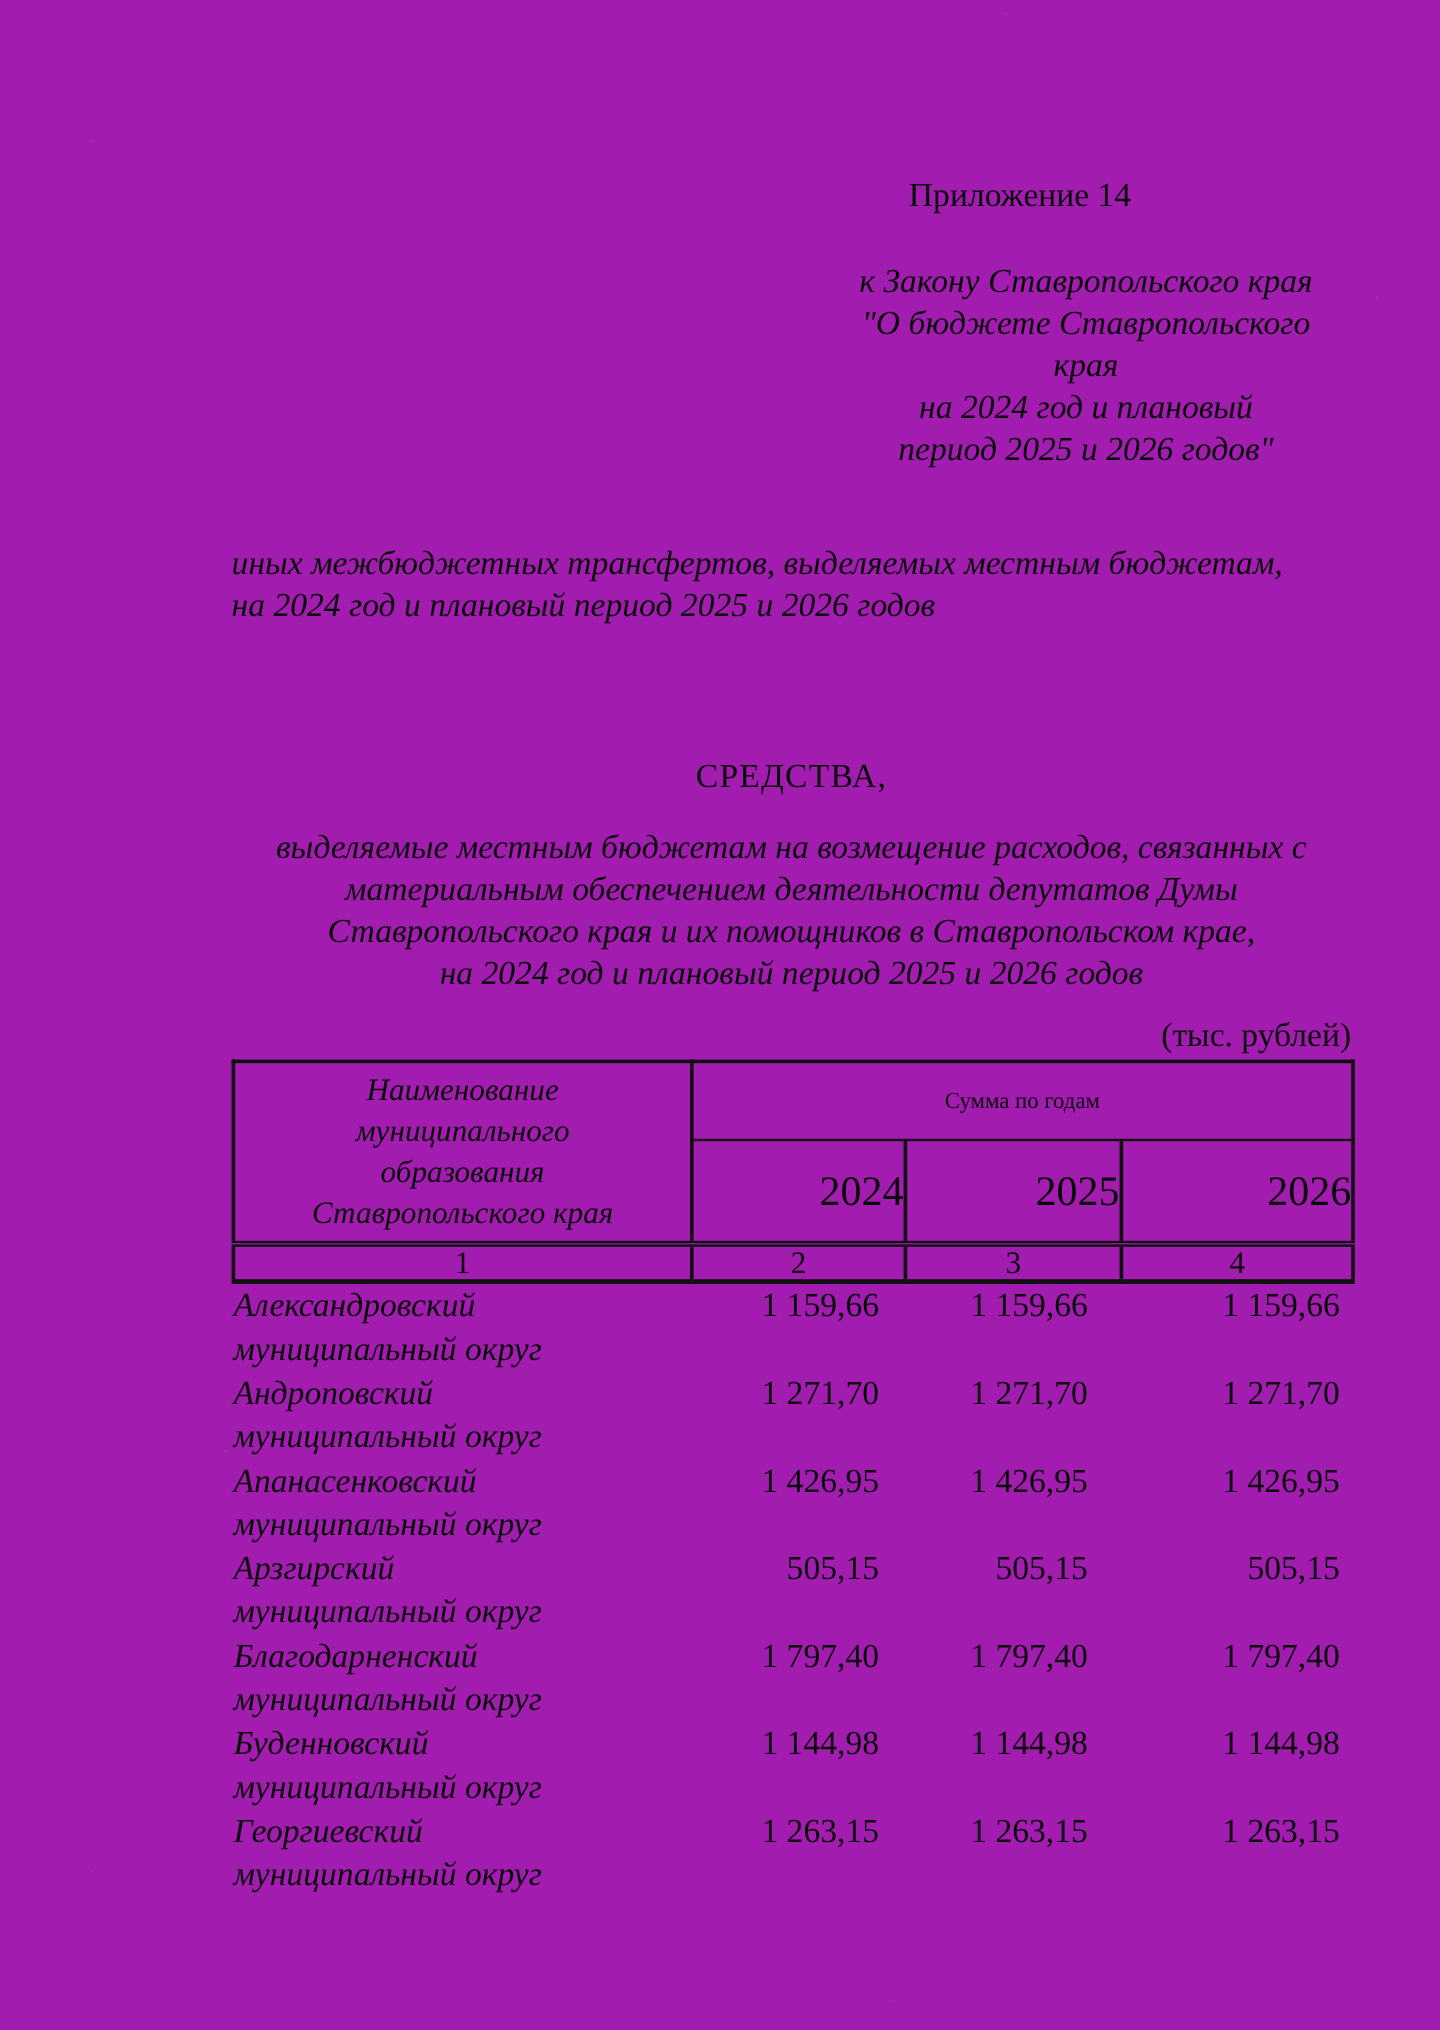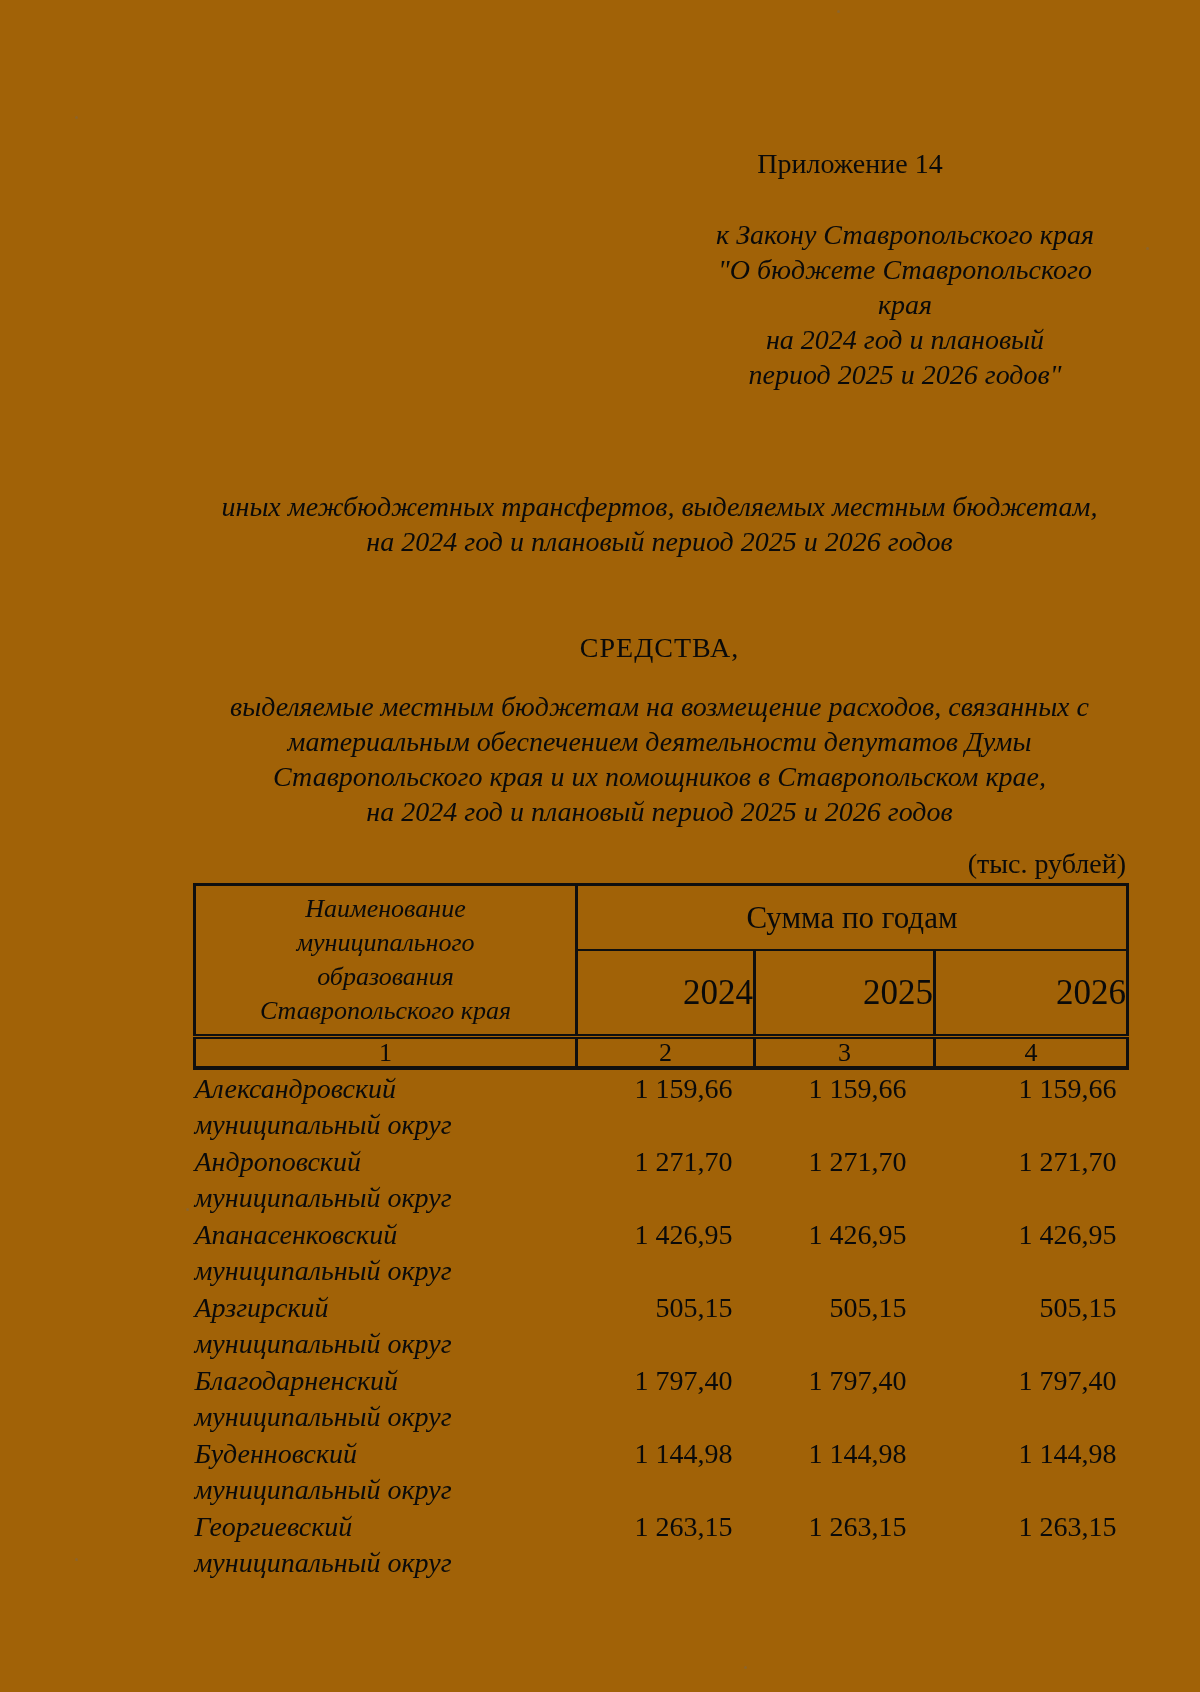--- a/index.html
+++ b/index.html
@@ -1,21 +1,21 @@
 <!DOCTYPE html>
 <html><head>
 <meta charset="utf-8">
 <style>
   html, body { margin: 0; padding: 0; background: #e8e8e8; }
   .page {
     position: relative;
     width: 1200px;
     height: 1692px;
     margin: 0 auto;
-    background: #a16207;
+    background: #a21caf;
     color: #0a0a0a;
     font-family: "Liberation Serif", "DejaVu Serif", serif;
     font-size: 28px;
     overflow: hidden;
   }
   .abs { position: absolute; }
   .pre { white-space: pre-line; font-style: italic; }
 
   .appendix-label {
     top: 146px; left: 600px; width: 500px;
@@ -23,22 +23,22 @@
   }
   .law-reference {
     top: 217px; left: 690px; width: 430px;
     text-align: center; line-height: 35px;
   }
   .main-title {
     top: 395px; left: 193px; width: 933px;
     text-align: center; line-height: 35px; letter-spacing: 1px;
   }
   .main-subtitle {
-    top: 489px; left: 193px; width: 933px;
-    text-align: center; line-height: 35px;
+    top: 452px; left: 193px; width: 933px;
+    text-align: left; line-height: 35px;
   }
   .table-label {
     top: 574px; left: 193px; width: 933px;
     text-align: right; line-height: 35px;
   }
   .section-title {
     top: 630px; left: 193px; width: 933px;
     text-align: center; line-height: 35px; letter-spacing: 1px;
   }
   .section-subtitle {
@@ -68,21 +68,21 @@
     font-size: 26px;
     line-height: 34px;
     margin-left: 32px;
   }
   td.sum-hdr {
     border: 3px solid #0f0f0f;
     border-bottom: 2px solid #0f0f0f;
     height: 63px;
     text-align: center;
     vertical-align: middle;
-    font-size: 31px;
+    font-size: 19px;
   }
   td.year-hdr {
     border: 3px solid #0f0f0f;
     border-top: 2px solid #0f0f0f;
     height: 83px;
     text-align: right;
     vertical-align: middle;
     font-size: 35px;
   }
   td.colnum {

